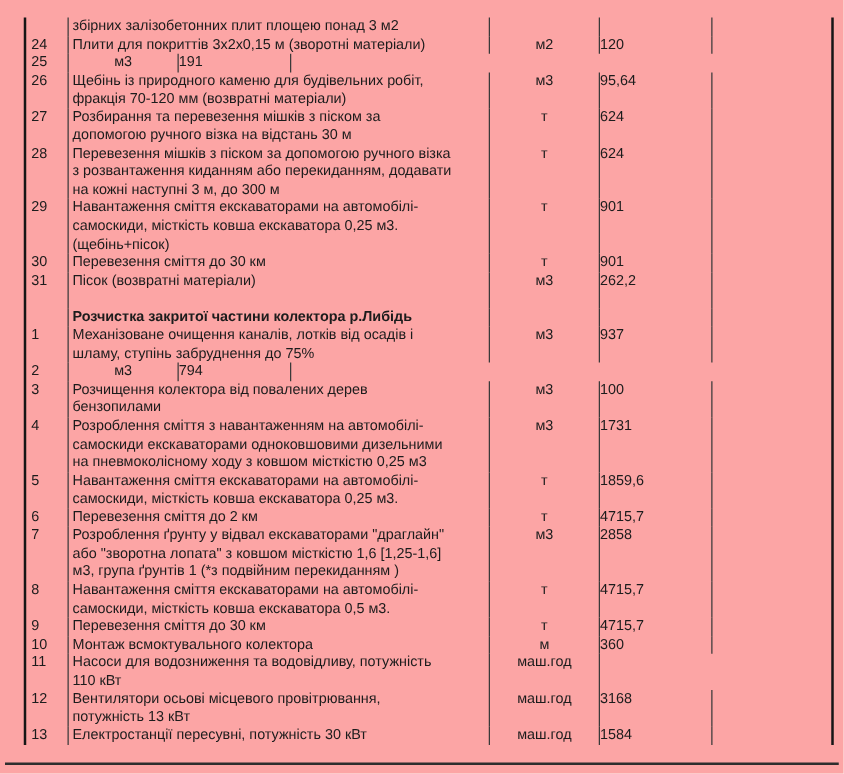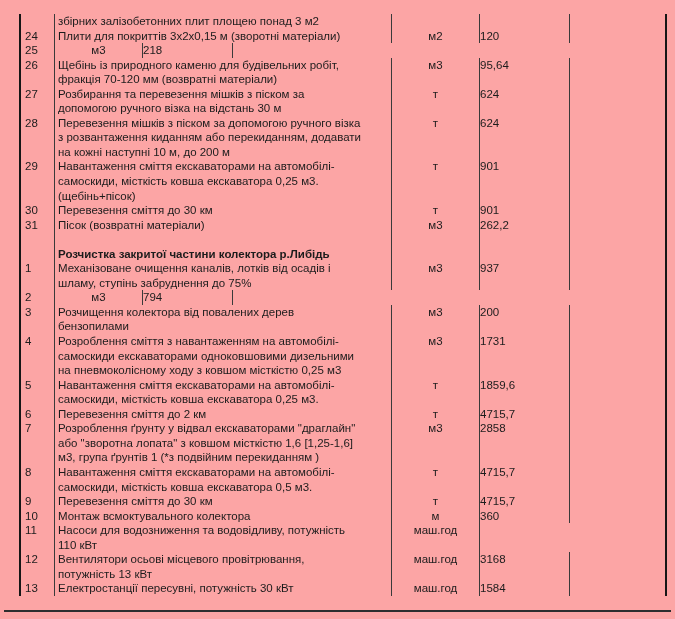--- a/index.html
+++ b/index.html
@@ -61,21 +61,21 @@
       <div class="row">
         <div class="cell cell-num">24</div>
         <div class="cell cell-desc">Плити для покриттів 3х2х0,15 м (зворотні матеріали)</div>
         <div class="cell cell-unit">м2</div>
         <div class="cell cell-qty">120</div>
         <div class="cell cell-extra"></div>
       </div>
       <div class="row">
         <div class="cell cell-num">25</div>
         <div class="cell cell-unit">м3</div>
-        <div class="cell cell-qty">218</div>
+        <div class="cell cell-qty">191</div>
         <div class="cell cell-extra"></div>
       </div>
       <div class="row">
         <div class="cell cell-num">26</div>
         <div class="cell cell-desc">Щебінь із природного каменю для будівельних робіт,
 фракція 70-120 мм (возвратні матеріали)</div>
         <div class="cell cell-unit">м3</div>
         <div class="cell cell-qty">95,64</div>
         <div class="cell cell-extra"></div>
       </div>
@@ -84,21 +84,21 @@
         <div class="cell cell-desc">Розбирання та перевезення мішків з піском за
 допомогою ручного візка на відстань 30 м</div>
         <div class="cell cell-unit">т</div>
         <div class="cell cell-qty">624</div>
         <div class="cell cell-extra"></div>
       </div>
       <div class="row">
         <div class="cell cell-num">28</div>
         <div class="cell cell-desc">Перевезення мішків з піском за допомогою ручного візка
 з розвантаження киданням або перекиданням, додавати
-на кожні наступні 10 м, до 200 м</div>
+на кожні наступні 3 м, до 300 м</div>
         <div class="cell cell-unit">т</div>
         <div class="cell cell-qty">624</div>
         <div class="cell cell-extra"></div>
       </div>
       <div class="row">
         <div class="cell cell-num">29</div>
         <div class="cell cell-desc">Навантаження сміття екскаваторами на автомобілі-
 самоскиди, місткість ковша екскаватора 0,25 м3.
 (щебінь+пісок)</div>
         <div class="cell cell-unit">т</div>
@@ -145,21 +145,21 @@
         <div class="cell cell-num">2</div>
         <div class="cell cell-unit">м3</div>
         <div class="cell cell-qty">794</div>
         <div class="cell cell-extra"></div>
       </div>
       <div class="row">
         <div class="cell cell-num">3</div>
         <div class="cell cell-desc">Розчищення колектора від повалених дерев
 бензопилами</div>
         <div class="cell cell-unit">м3</div>
-        <div class="cell cell-qty">200</div>
+        <div class="cell cell-qty">100</div>
         <div class="cell cell-extra"></div>
       </div>
       <div class="row">
         <div class="cell cell-num">4</div>
         <div class="cell cell-desc">Розроблення сміття з навантаженням на автомобілі-
 самоскиди екскаваторами одноковшовими дизельними
 на пневмоколісному ходу з ковшом місткістю 0,25 м3</div>
         <div class="cell cell-unit">м3</div>
         <div class="cell cell-qty">1731</div>
         <div class="cell cell-extra"></div>

